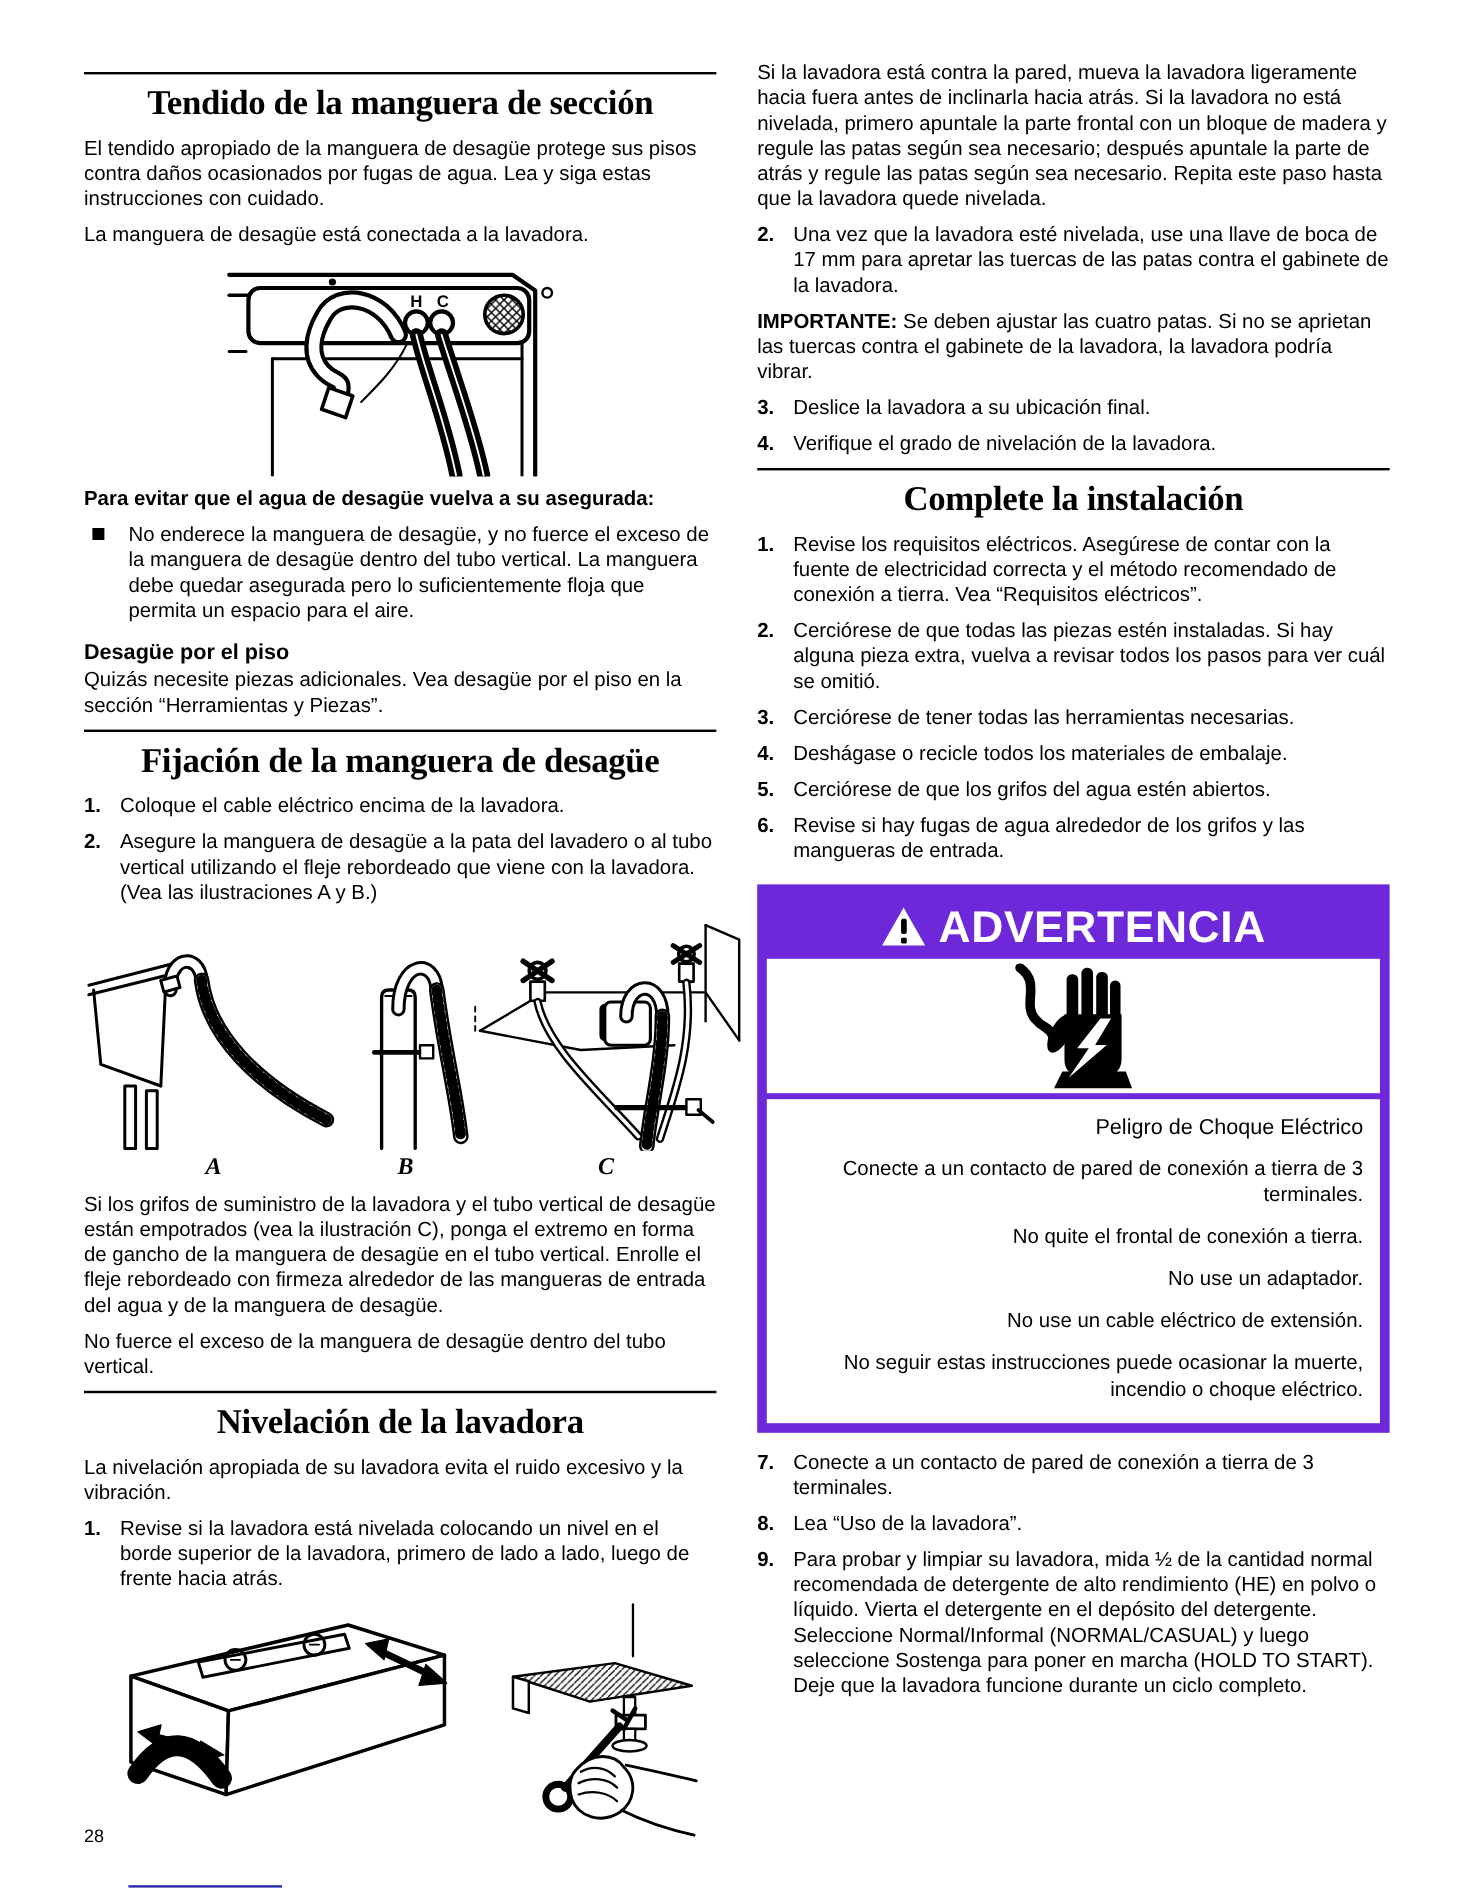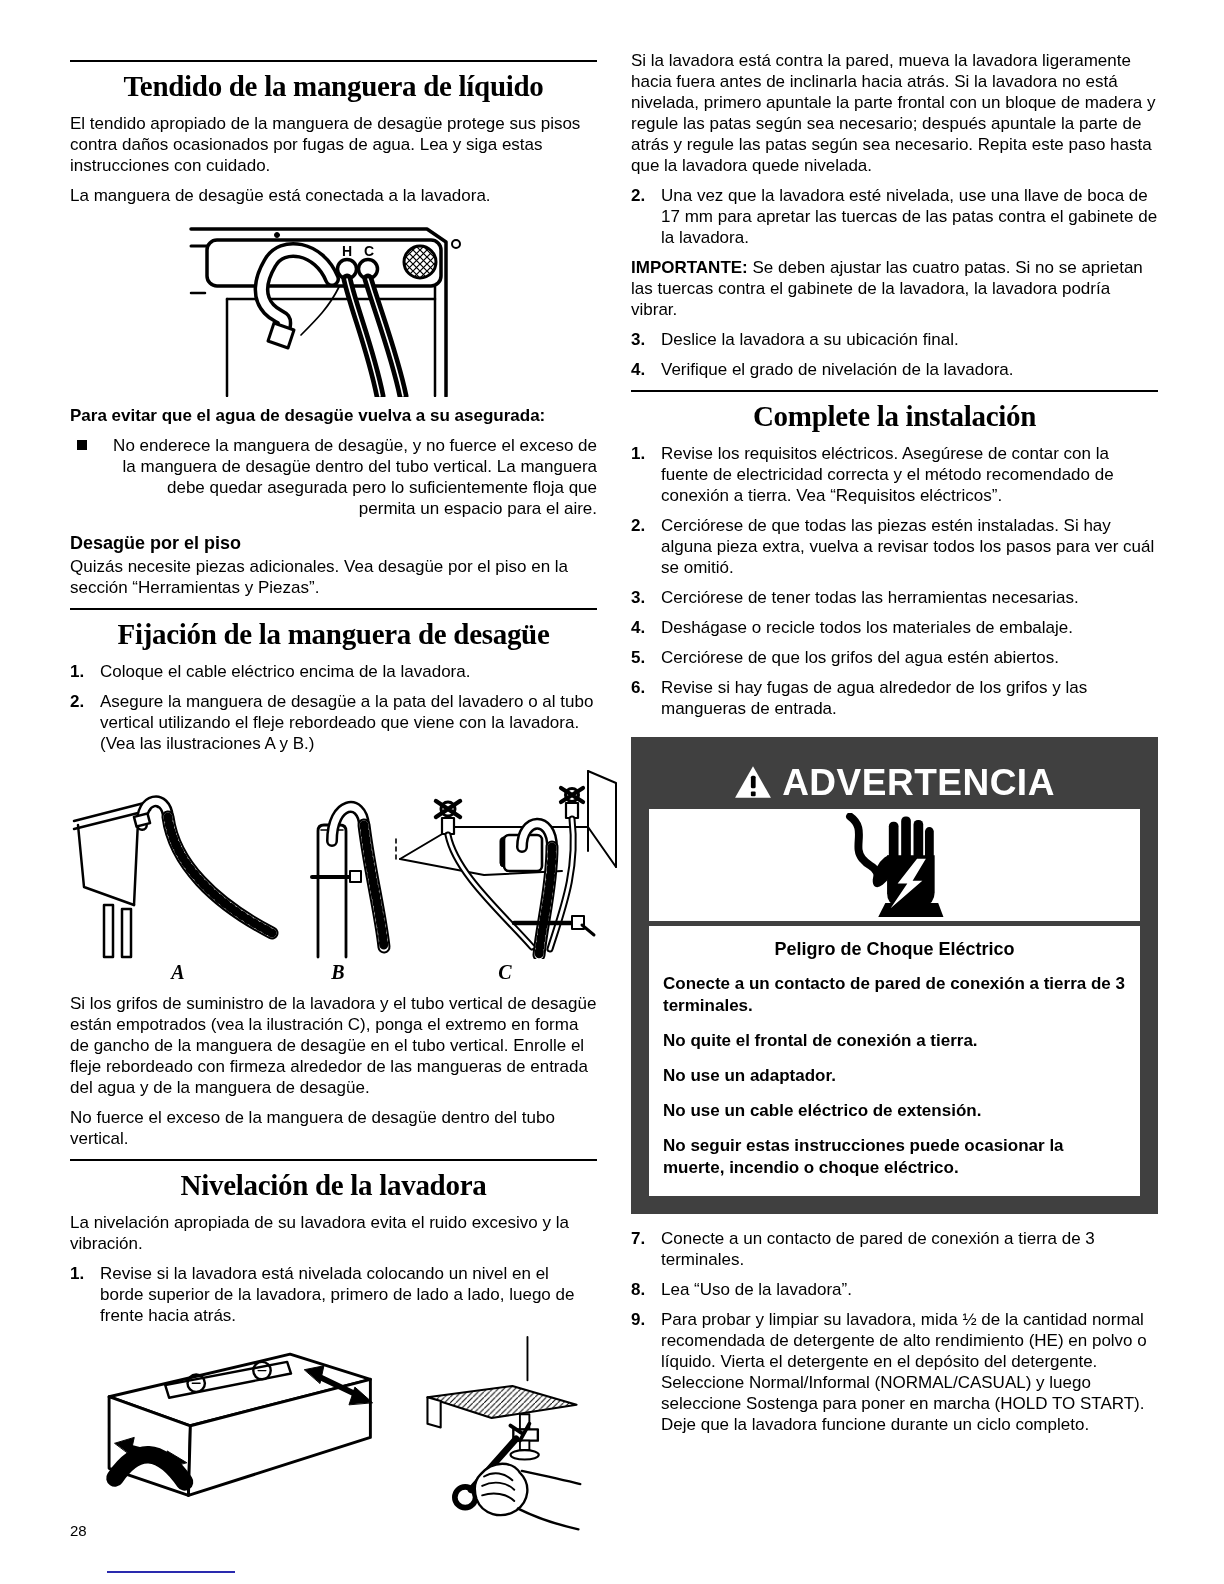--- a/index.html
+++ b/index.html
@@ -23,38 +23,38 @@
   }
   p.body { margin:0 0 9px; }
   .b { font-weight:700; }
   .hang { margin-left:30px; }
   .sub-indent { margin-left:30px; }
 
   .step { display:flex; margin:0 0 9px; }
   .step-num { flex:0 0 30px; font-weight:700; }
   .step-text { flex:1; }
 
-  .bullet { display:flex; margin:0 0 9px;text-align:right; }
+  .bullet { display:flex; margin:0 0 9px; }
   .sq { flex:0 0 10px; width:10px; height:10px; background:#000; margin:5px 20px 0 7px; }
 
   .subhead { font-size:18px; line-height:22px; font-weight:700; margin:13px 0 2px; }
 
   .fig { text-align:center; margin:4px 0 8px; }
   .fig svg { display:inline-block; vertical-align:top; }
   .abc-row { display:flex; justify-content:space-between; align-items:flex-end; padding:0 2px; margin:4px 0 10px; }
   .abc-item { display:flex; flex-direction:column; align-items:center; }
   .abc-lab { font-family:"Liberation Serif","DejaVu Serif",serif; font-style:italic; font-weight:700; font-size:20px; margin-top:3px; }
   .fig3-row { display:flex; justify-content:center; align-items:flex-start; gap:36px; margin:6px 0 0; }
 
-  .warnbox { background:#404040; padding:18px; margin:18px 0 14px; }
+  .warnbox { background:#6d28d9; padding:8px; margin:18px 0 14px; }
   .warn-head { height:54px; display:flex; align-items:center; justify-content:center; gap:10px; }
   .warn-word { color:#fff; font-size:37px; line-height:37px; font-weight:700; letter-spacing:0.5px; }
   .warn-icon-panel { background:#fff; height:112px; display:flex; align-items:center; justify-content:center; }
   .warn-text-panel { background:#fff; margin-top:5px; padding:12px 14px 4px; }
-  .warn-text-panel p { font-weight:700; margin:0 0 13px; line-height:22px; }
+  .warn-text-panel p { font-weight:400; margin:0 0 13px; line-height:22px;text-align:right; }
   .hazard-title { text-align:center; font-size:18px; }
 
   .pagenum { position:absolute; left:70px; top:1520px; font-size:15px; font-weight:400; }
   .blueline { position:absolute; left:107px; top:1571px; width:128px; height:2px; background:#2a2aae; }
 </style>
 </head>
 <body>
 
 <svg width="0" height="0" style="position:absolute">
   <defs>
@@ -64,21 +64,21 @@
     <pattern id="diag" width="6" height="6" patternUnits="userSpaceOnUse">
       <path d="M0,6 L6,0" stroke="#000" stroke-width="1.1"></path>
     </pattern>
   </defs>
 </svg>
 
 <div class="columns">
 
   <div class="col">
     <hr class="rule">
-    <h2 class="sec-title">Tendido de la manguera de líquido</h2>
+    <h2 class="sec-title">Tendido de la manguera de sección</h2>
     <p class="body">El tendido apropiado de la manguera de desagüe protege sus pisos contra daños ocasionados por fugas de agua. Lea y siga estas instrucciones con cuidado.</p>
     <p class="body">La manguera de desagüe está conectada a la lavadora.</p>
 
     <div class="fig">
       <svg width="290" height="182" viewBox="0 0 290 182">
         <g fill="none" stroke="#000" stroke-linecap="round" stroke-linejoin="round">
           <path d="M2,14 H238 L257,27 V181" stroke-width="3.5"></path>
           <path d="M2,31 H205" stroke-width="3"></path>
           <circle cx="267" cy="29" r="4" stroke-width="2"></circle>
           <circle cx="88" cy="20" r="2.5" fill="#000"></circle>

